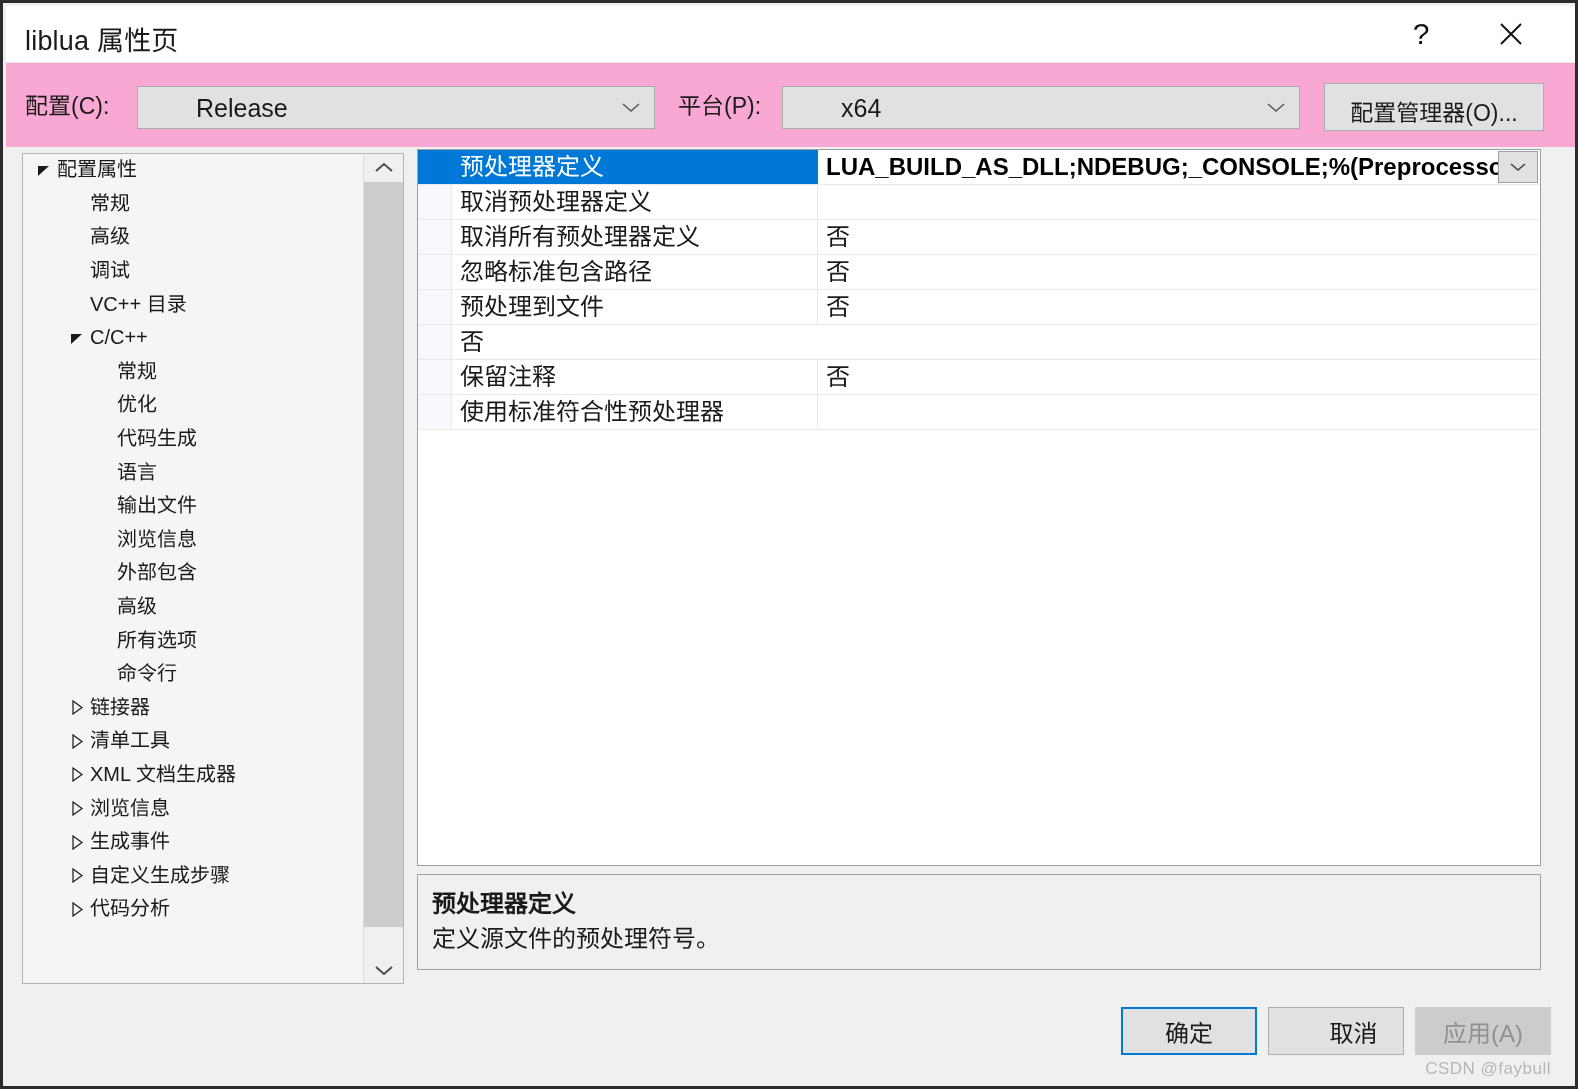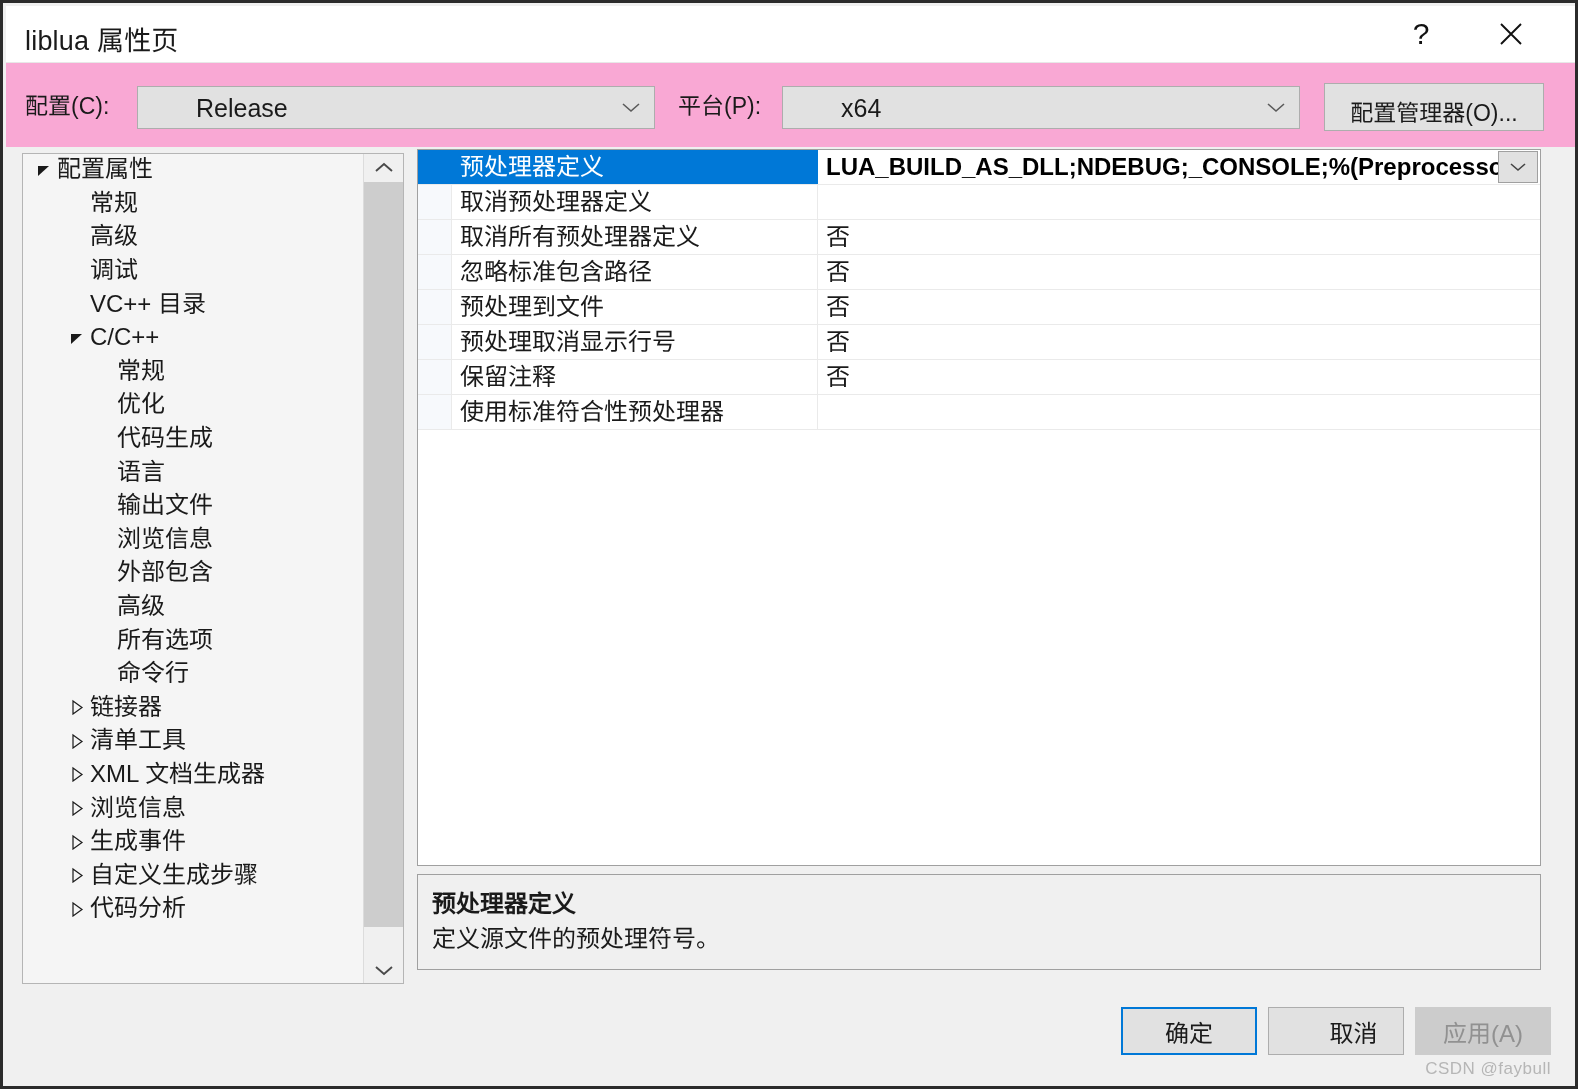--- a/index.html
+++ b/index.html
@@ -136,21 +136,21 @@
   }
   .tnode {
     position: relative;
     height: 33.6px;
     display: flex;
     align-items: center;
     white-space: nowrap;
     cursor: default;
   }
   .tnode .tlabel {
-    font-size: 24px;
+    font-size: 20px;
     color: #1a1a1a;
     line-height: 1;
     padding-bottom: 3px;
   }
   .tnode.sel { background: #c9cede; }
   .tw {
     width: 26px;
     min-width: 26px;
     display: flex;
     align-items: center;
@@ -550,21 +550,20 @@
         <div class="pname">忽略标准包含路径</div>
         <div class="pval">否</div>
       </div>
       <div class="prow">
         <div class="gutter"></div>
         <div class="pname">预处理到文件</div>
         <div class="pval">否</div>
       </div>
       <div class="prow">
         <div class="gutter"></div>
-        <div class="pname">预处理取消显示行号</div>
         <div class="pval">否</div>
       </div>
       <div class="prow">
         <div class="gutter"></div>
         <div class="pname">保留注释</div>
         <div class="pval">否</div>
       </div>
       <div class="prow">
         <div class="gutter"></div>
         <div class="pname">使用标准符合性预处理器</div>

